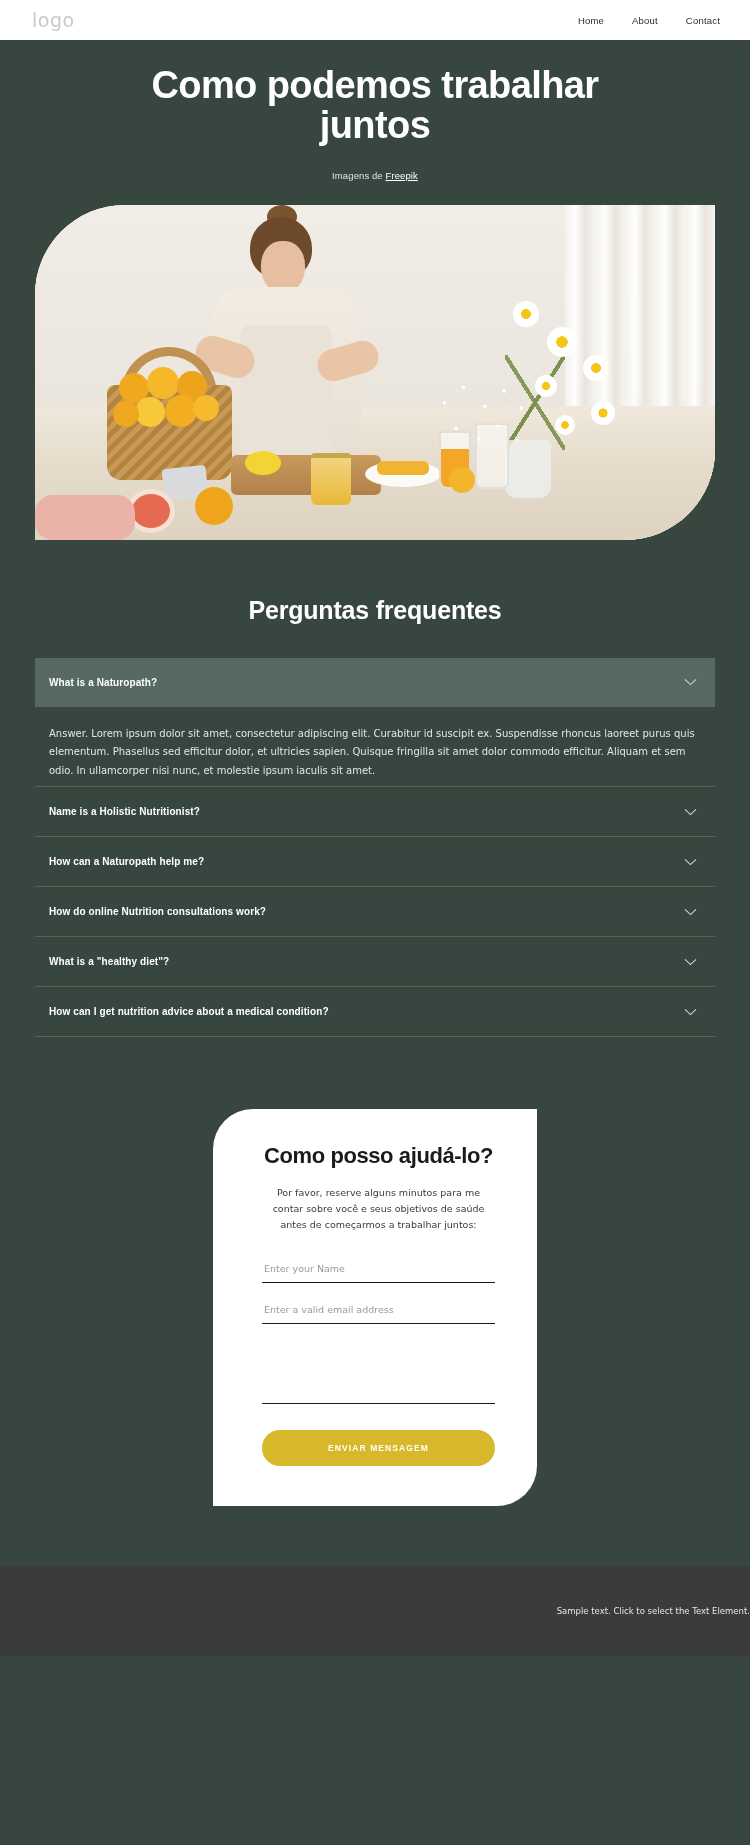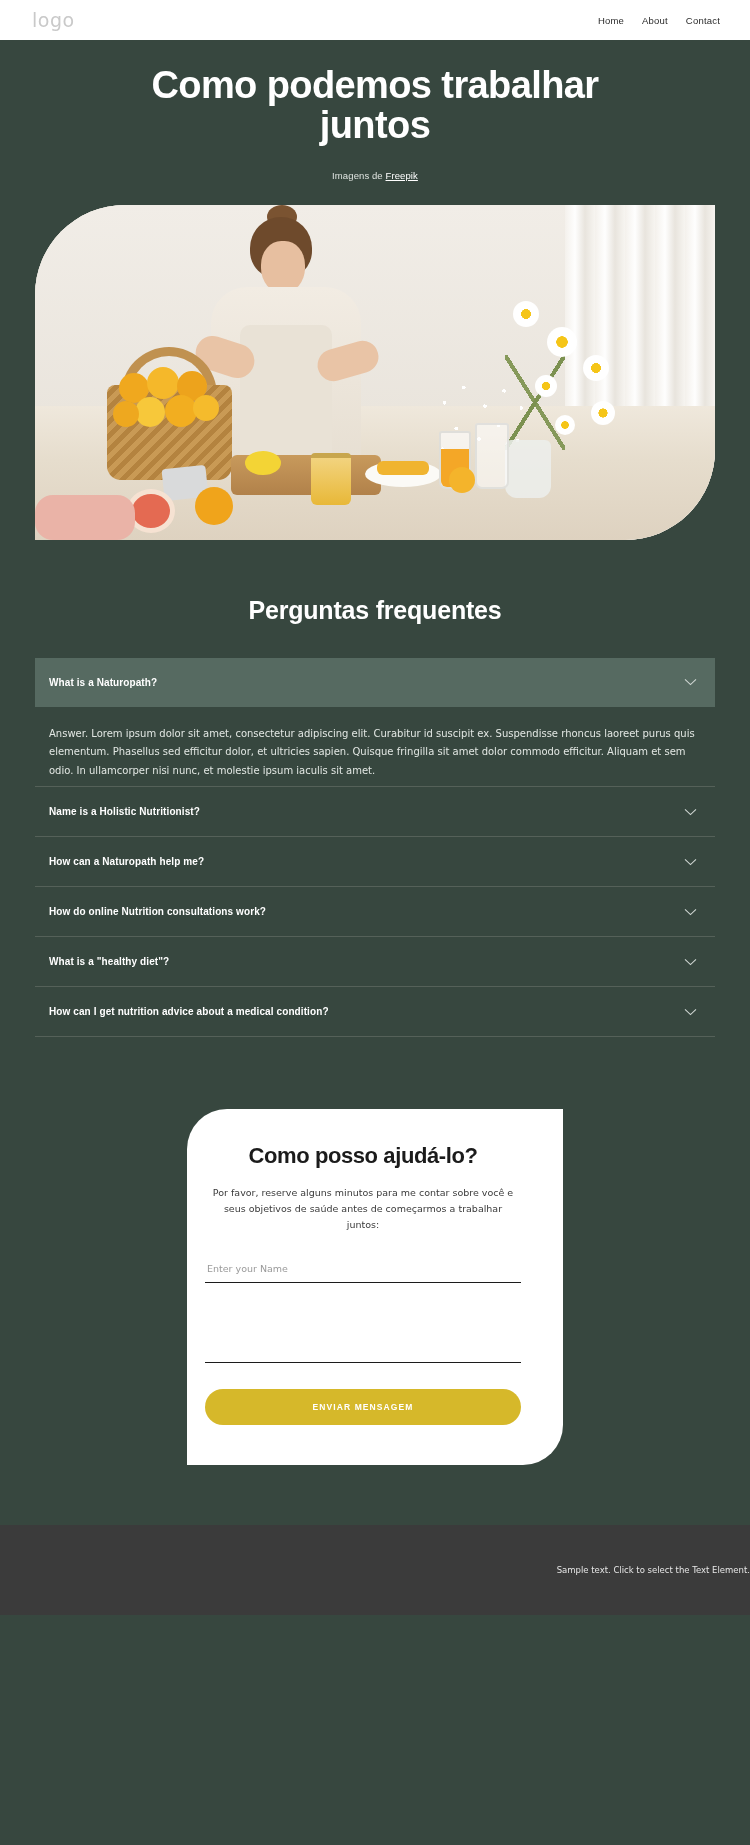--- a/index.html
+++ b/index.html
@@ -28,21 +28,21 @@
   .logo-text {
     font-size: 19px;
     color: #c9c9c9;
     font-family: "DejaVu Sans", sans-serif;
     letter-spacing: 0.5px;
     font-weight: 400;
   }
   .main-nav {
     display: flex;
     align-items: center;
-    gap: 18px;
+    gap: 28px;
   }
   .nav-link {
     font-size: 9.5px;
     color: #2a2a2a;
     text-decoration: none;
     font-weight: 400;
     letter-spacing: 0.2px;
   }
 
   
@@ -276,24 +276,24 @@
   }
   .faq-sep {
     height: 1px;
     background: #556159;
     margin: 0 0 0 0;
   }
 
   
   .contact-wrap { padding: 72px 0 0 0; display: flex; justify-content: center; }
   .contact-card {
-    width: 376px;
+    width: 324px;
     background: #ffffff;
     border-radius: 40px 0 40px 0;
-    padding: 34px 42px 40px 18px;
+    padding: 34px 42px 40px 49px;
   }
   .contact-title {
     text-align: center;
     font-size: 22px;
     font-weight: 700;
     color: #1b1b1b;
     letter-spacing: -0.4px;
     margin-bottom: 16px;
   }
   .contact-sub {
@@ -503,20 +503,23 @@
 
   <section class="contact-wrap">
     <div class="contact-card">
       <h2 class="contact-title">Como posso ajudá-lo?</h2>
       <p class="contact-sub">Por favor, reserve alguns minutos para me contar sobre você e seus objetivos de saúde antes de começarmos a trabalhar juntos:</p>
 
       <div class="field">
         <input type="text" placeholder="Enter your Name" style="">
       </div>
       <div class="field">
+        <input type="email" placeholder="Enter a valid email address" style="">
+      </div>
+      <div class="field">
         <textarea placeholder="" style=""></textarea>
       </div>
 
       <button class="submit-btn">ENVIAR MENSAGEM</button>
     </div>
   </section>
 
   <footer class="site-footer">
     <div class="footer-text">Sample text. Click to select the Text Element.</div>
   </footer>

